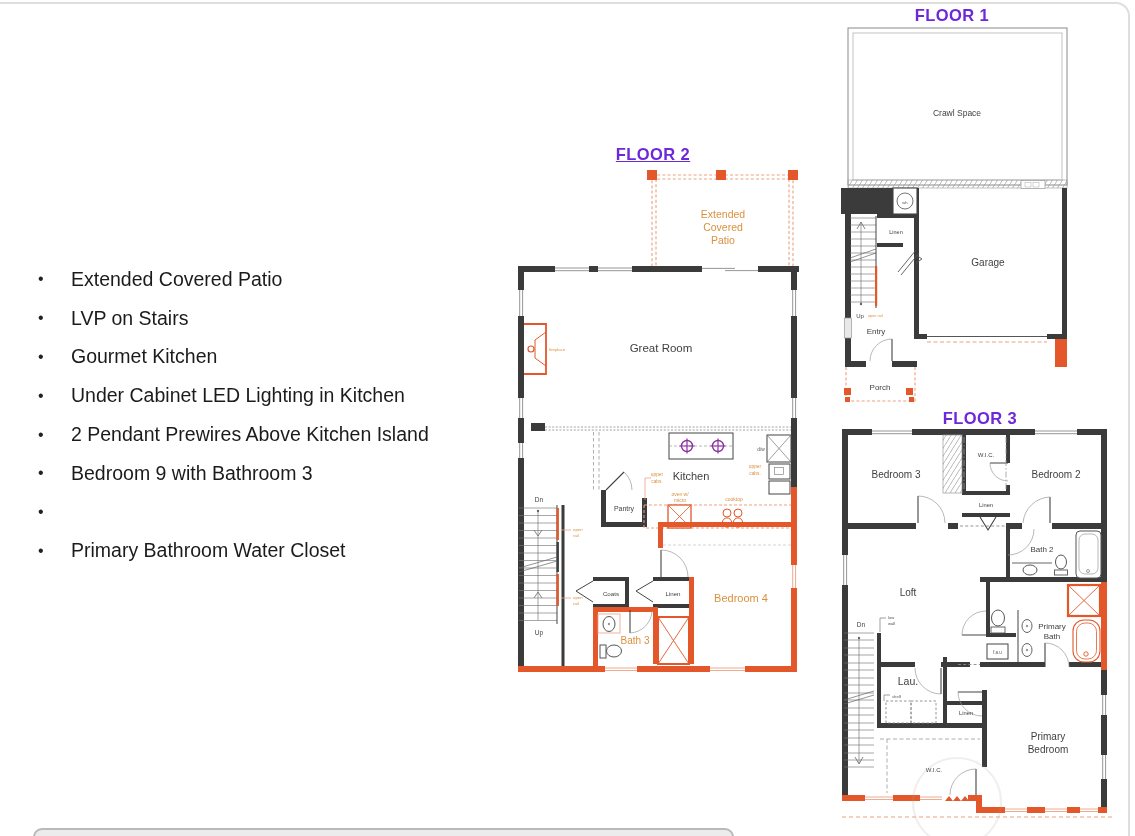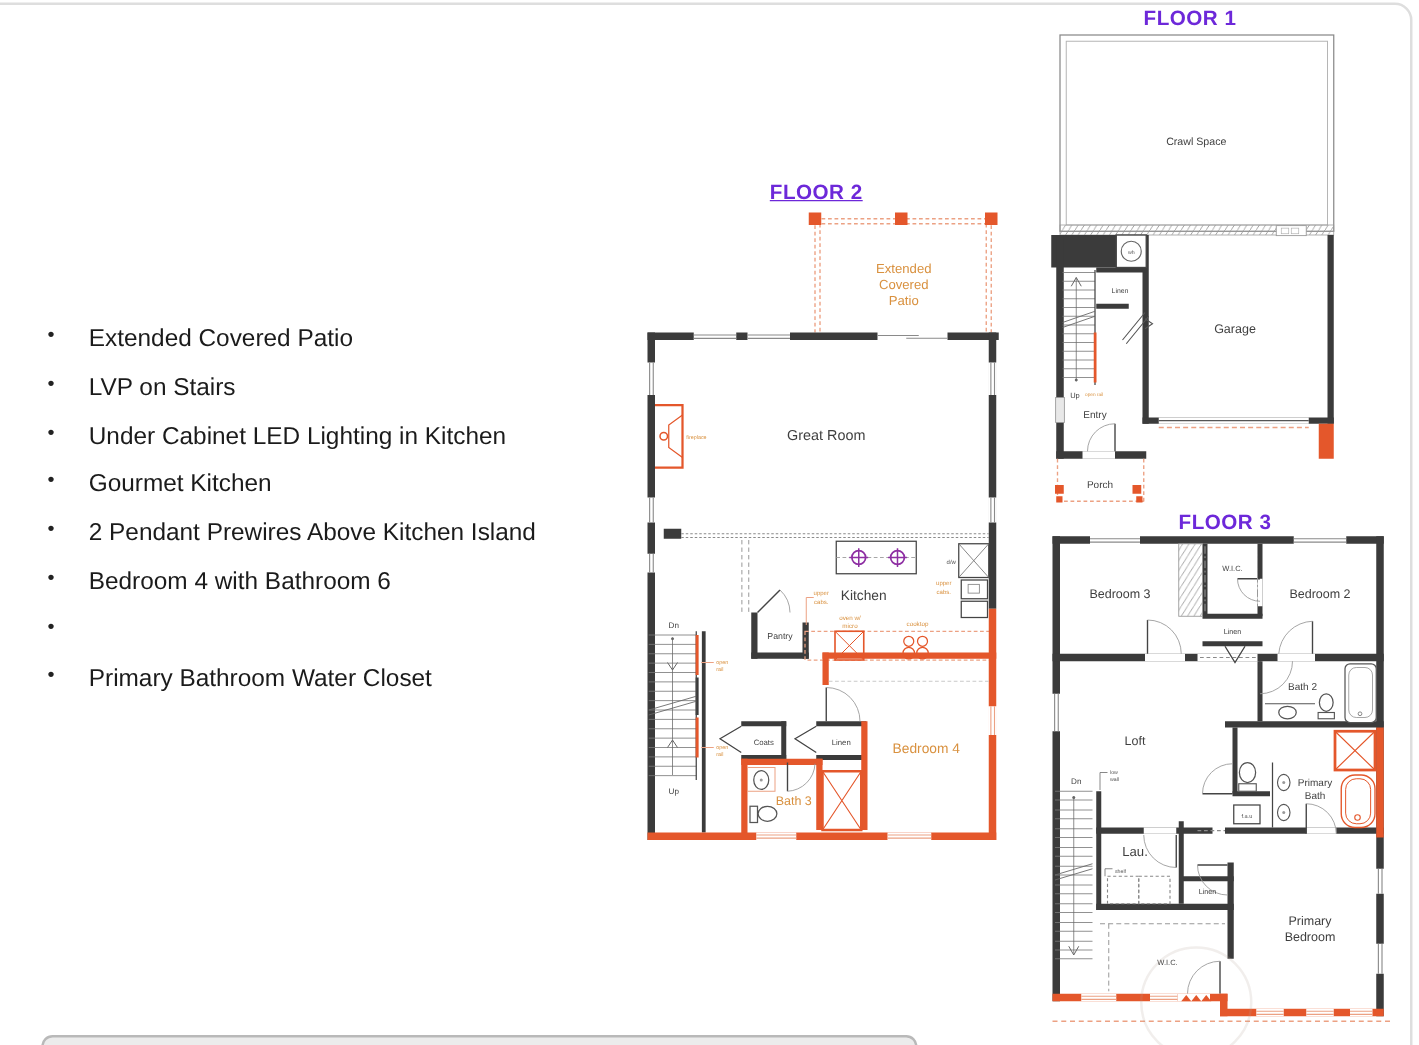--- a/index.html
+++ b/index.html
@@ -13,21 +13,21 @@
   }
   .bottom-bar{
     position:absolute;left:33px;top:828px;width:697px;height:24px;
     background:#ececec;border:2px solid #b9b9b9;border-radius:9px;
   }
   .watermark{
     position:absolute;left:912px;top:757px;width:86px;height:86px;border-radius:50%;
     border:2px solid rgba(180,160,150,0.18);
   }
   .features{position:absolute;left:38px;top:260px;}
-  .feature{height:38.8px;display:flex;align-items:flex-start;font-size:19.5px;color:#1b1b1b;}
+  .feature{height:38.8px;display:flex;align-items:center;font-size:19.5px;color:#1b1b1b;}
   .feature .dot{width:33px;font-size:16px;color:#222;}
   .feature .dot::before{content:"\2022";}
   .floor-title{
     position:absolute;width:160px;text-align:center;font-weight:bold;
     font-size:16.5px;color:#6d28d9;letter-spacing:.4px;
   }
   svg{position:absolute;}
   svg text{font-family:"Liberation Sans",sans-serif;text-anchor:middle;}
   svg text.as{text-anchor:start;}
   .lbl{fill:#3f3f3f;}
@@ -43,33 +43,33 @@
   <div class="feature">
       <span class="dot"></span>
       <span>Extended Covered Patio</span>
     </div>
   <div class="feature">
       <span class="dot"></span>
       <span>LVP on Stairs</span>
     </div>
   <div class="feature">
       <span class="dot"></span>
+      <span>Gourmet Kitchen</span>
+    </div>
+  <div class="feature">
+      <span class="dot"></span>
       <span>Under Cabinet LED Lighting in Kitchen</span>
     </div>
   <div class="feature">
       <span class="dot"></span>
-      <span>Gourmet Kitchen</span>
-    </div>
-  <div class="feature">
-      <span class="dot"></span>
       <span>2 Pendant Prewires Above Kitchen Island</span>
     </div>
   <div class="feature">
       <span class="dot"></span>
-      <span>Bedroom 4 with Bathroom 6</span>
+      <span>Bedroom 9 with Bathroom 3</span>
     </div>
   <div class="feature">
       <span class="dot"></span>
     </div>
   <div class="feature">
       <span class="dot"></span>
       <span>Primary Bathroom Water Closet</span>
     </div>
 </div>
 

